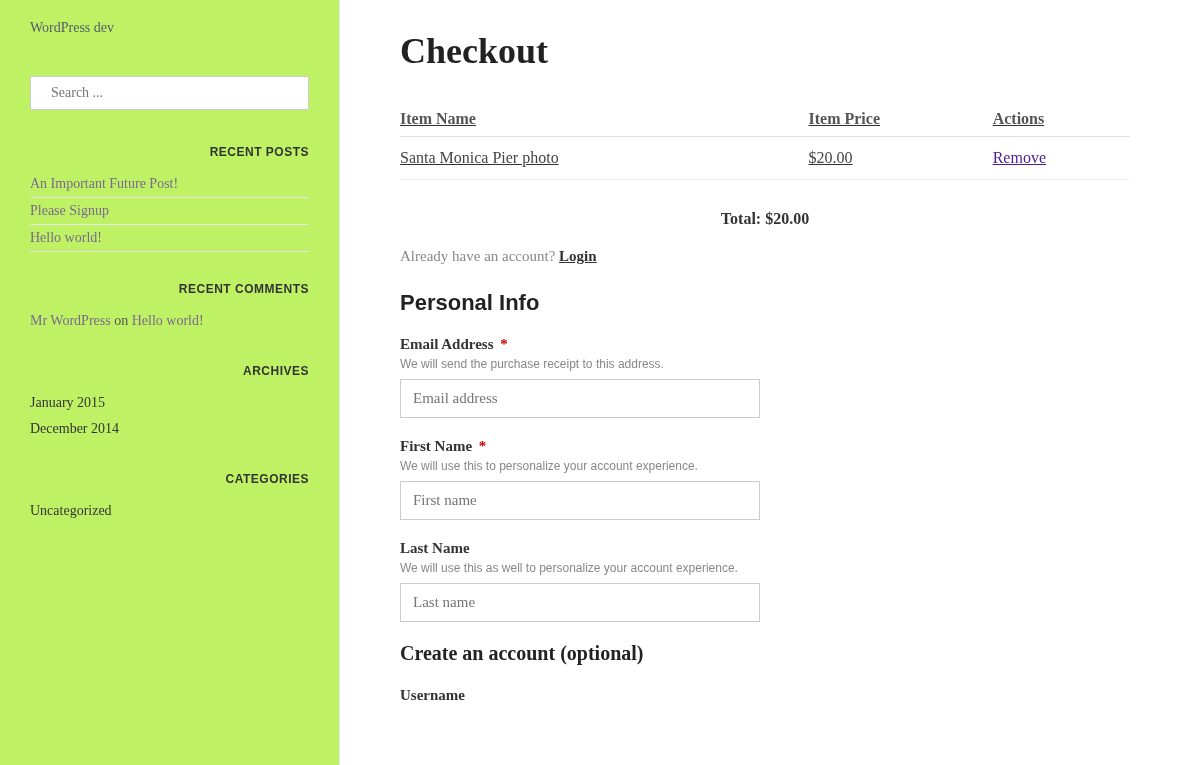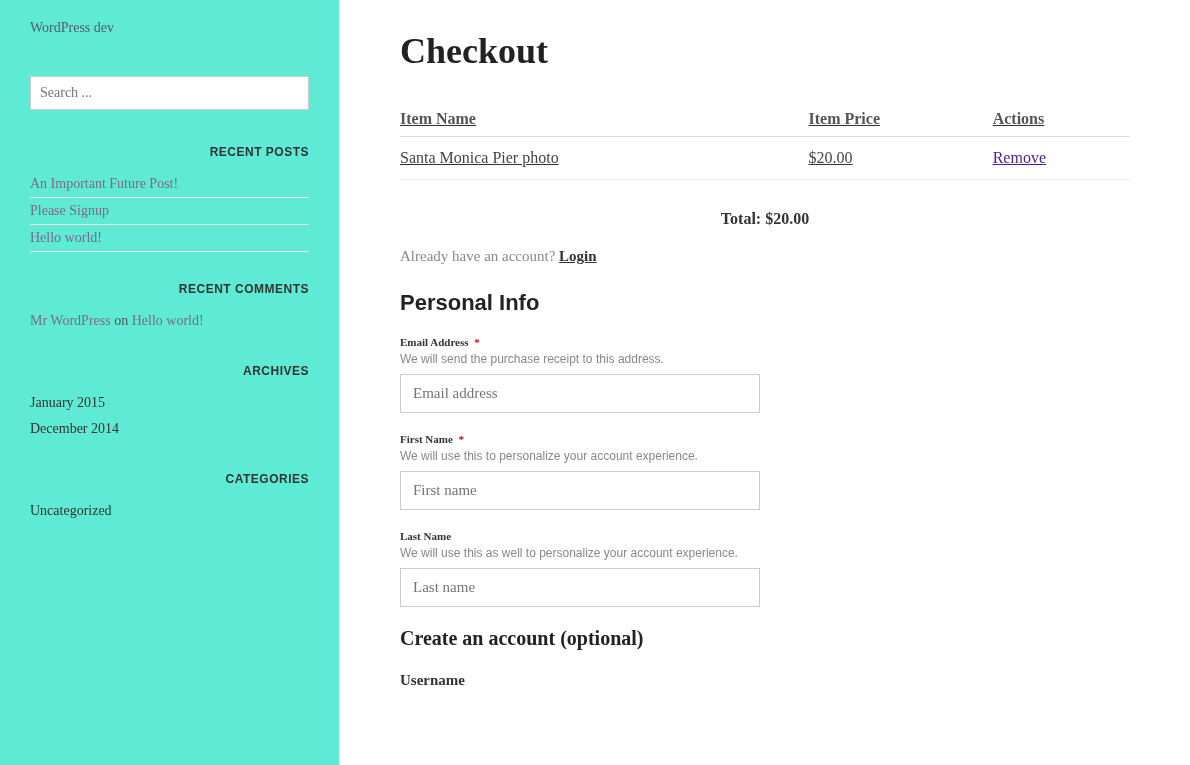--- a/index.html
+++ b/index.html
@@ -12,32 +12,32 @@
       min-height: 765px;
       width: 1190px;
     }
 
     
     .sidebar {
       width: 340px;
       min-width: 340px;
       padding: 20px 30px;
       border-right: 1px solid #e5e5e5;
-      background: #5eead4;
+      background: #bef264;
     }
     .site-title {
       color: #555d6b;
       font-size: 14px;
       font-family: Georgia, serif;
       margin-bottom: 40px;
       display: block;
     }
     .search-box {
       width: 100%;
-      padding: 8px 9px;
+      padding: 8px 20px;
       border: 1px solid #ccc;
       font-size: 14px;
       font-family: Georgia, serif;
       color: #999;
       margin-bottom: 35px;
       outline: none;
     }
     .sidebar-section-title {
       font-family: Arial, sans-serif;
       font-size: 12px;
@@ -156,21 +156,21 @@
       font-family: Liberation Sans, sans-serif;
       color: #222;
       margin-bottom: 20px;
     }
 
     .field-group {
       margin-bottom: 20px;
     }
     .field-label {
       font-family: Georgia, serif;
-      font-size: 11px;
+      font-size: 15px;
       font-weight: bold;
       color: #333;
       display: block;
       margin-bottom: 4px;
     }
     .field-label .required {
       color: #cc0000;
       margin-left: 3px;
     }
     .field-hint {

